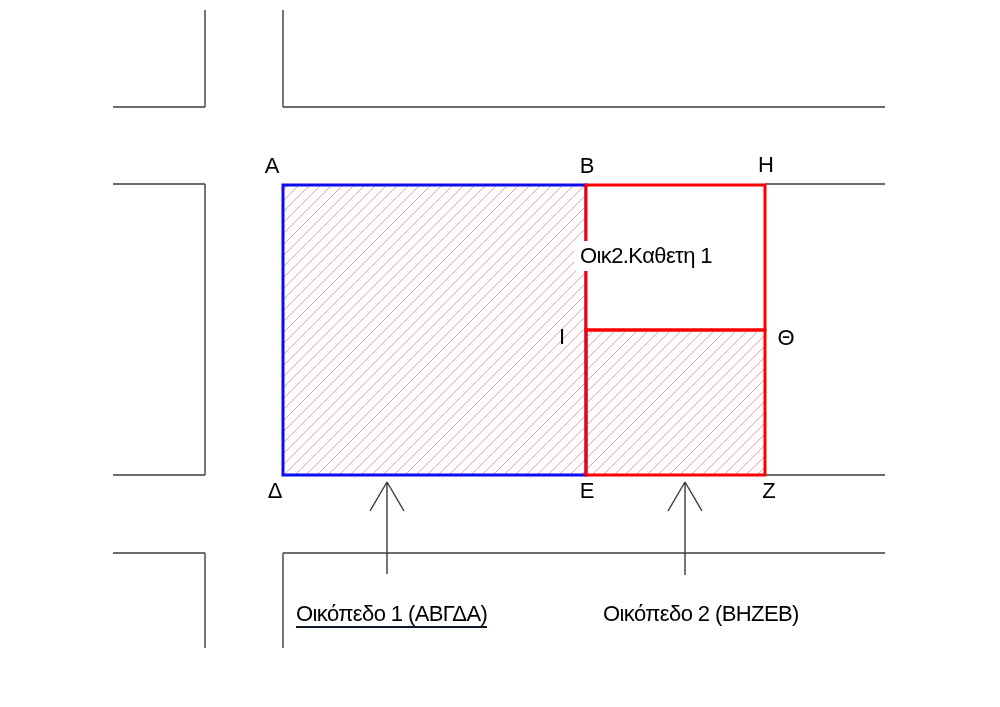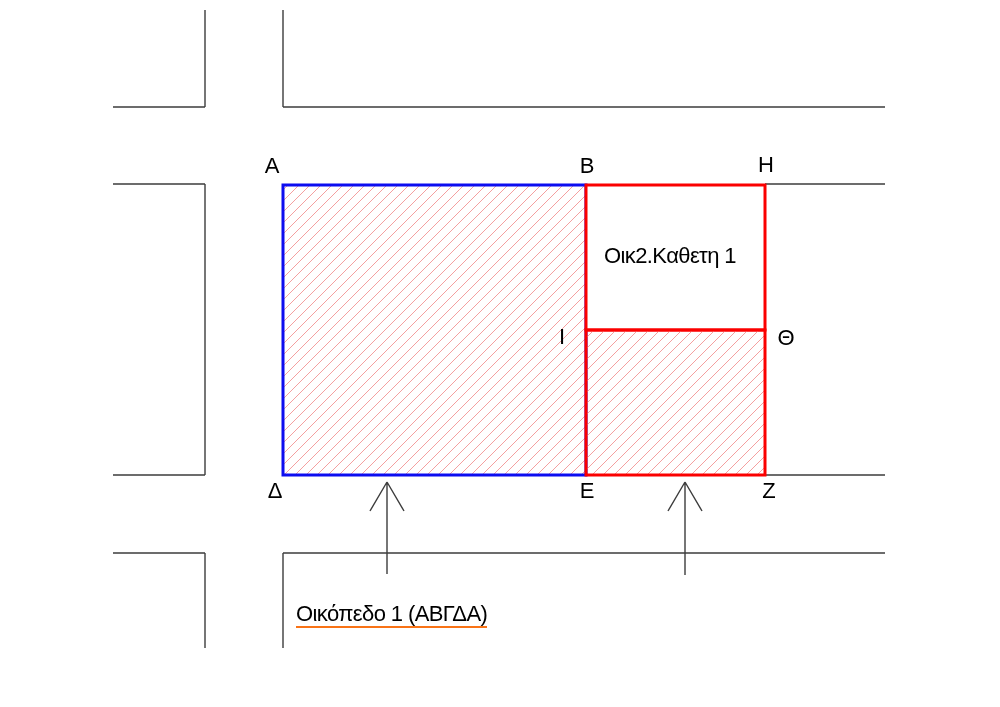--- a/index.html
+++ b/index.html
@@ -40,21 +40,21 @@
   }
   .ann {
     position: absolute;
     font-size: 22px;
     letter-spacing: -0.6px;
     line-height: 25px;
     white-space: nowrap;
   }
   .u {
     display: inline-block;
-    border-bottom: 2px solid #f97316;
+    border-bottom: 2px solid #0f172a;
   }
 </style>
 </head>
 <body>
 
 <div class="canvas">
 
   <svg width="1000" height="707" viewBox="0 0 1000 707">
     <defs>
       <pattern id="hatch" patternUnits="userSpaceOnUse" width="11" height="11">
@@ -82,22 +82,23 @@
 
   <div class="vtx" style="left:272px; top:166px">Α</div>
   <div class="vtx" style="left:587px; top:166px">Β</div>
   <div class="vtx" style="left:766px; top:165px">Η</div>
   <div class="vtx" style="left:562px; top:337px">Ι</div>
   <div class="vtx" style="left:786px; top:338px">Θ</div>
   <div class="vtx" style="left:275px; top:491px">Δ</div>
   <div class="vtx" style="left:587px; top:491px">Ε</div>
   <div class="vtx" style="left:769px; top:491px">Ζ</div>
 
-  <div class="plot-label" style="left:598px; top:256px">Οικ2.Καθετη 1</div>
+  <div class="plot-label" style="left:574px; top:256px">Οικ2.Καθετη 1</div>
 
   <div class="ann" style="left:296px; top:601px">
     <span class="u">Οικόπεδο 1 (ΑΒΓΔΑ)</span>
   </div>
 
   <div class="ann" style="left:603px; top:601px">
+    <div>Οικόπεδο 2 (ΒΗΖΕΒ)</div>
   </div>
 
 </div>
 
 </body></html>

